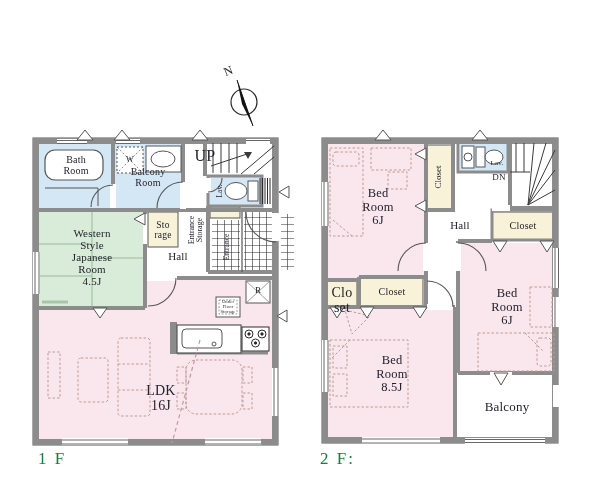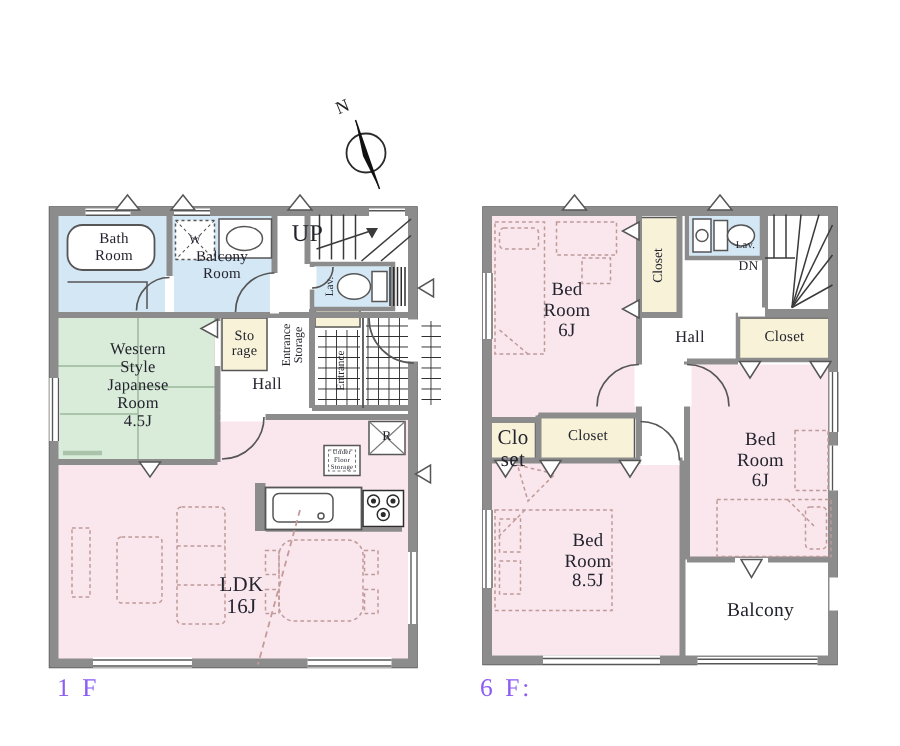--- a/index.html
+++ b/index.html
@@ -3,21 +3,21 @@
 <meta charset="utf-8">
 <style>
   html,body{margin:0;padding:0;background:#fff;}
   #stage{position:relative;width:600px;height:497px;background:#ffffff;overflow:hidden;
          font-family:"Liberation Serif","DejaVu Serif",serif;}
   #plansvg{position:absolute;left:0;top:0;}
   .lbl{position:absolute;transform:translate(-50%,-50%);text-align:center;
        white-space:pre-line;color:#23232e;line-height:1.08;letter-spacing:0.2px;}
   .vlbl{position:absolute;transform:translate(-50%,-50%) rotate(-90deg);text-align:center;
         white-space:pre-line;color:#23232e;line-height:1.05;}
-  .cap{position:absolute;color:#8b5cf6;font-size:17px;letter-spacing:2px;}
+  .cap{position:absolute;color:#15803d;font-size:17px;letter-spacing:2px;}
   #badge{position:absolute;left:38px;top:43px;width:148px;height:72px;background:#b9bcb1;
          border-radius:50%;display:flex;align-items:center;justify-content:center;
          color:#ffffff;font-family:"Liberation Sans","DejaVu Sans",sans-serif;
          font-weight:bold;font-size:33px;letter-spacing:2px;}
   #north-label{position:absolute;left:224px;top:64px;font-size:12px;color:#222;
          transform:rotate(-22deg);}
 </style>
 </head>
 <body>
 
@@ -372,15 +372,15 @@
   <div class="lbl" style="left:507px;top:307px;font-size:12.5px">Bed
 Room
 6J</div>
   <div class="lbl" style="left:342px;top:300px;font-size:14px">Clo
 set</div>
   <div class="lbl" style="left:392px;top:292px;font-size:10px">Closet</div>
   <div class="lbl" style="left:392px;top:374px;font-size:12.5px">Bed
 Room
 8.5J</div>
   <div class="lbl" style="left:507px;top:407px;font-size:13px">Balcony</div>
-  <div class="cap" style="left:320px;top:449px">6 F:</div>
+  <div class="cap" style="left:320px;top:449px">2 F:</div>
 
 </div>
 
 </body></html>

